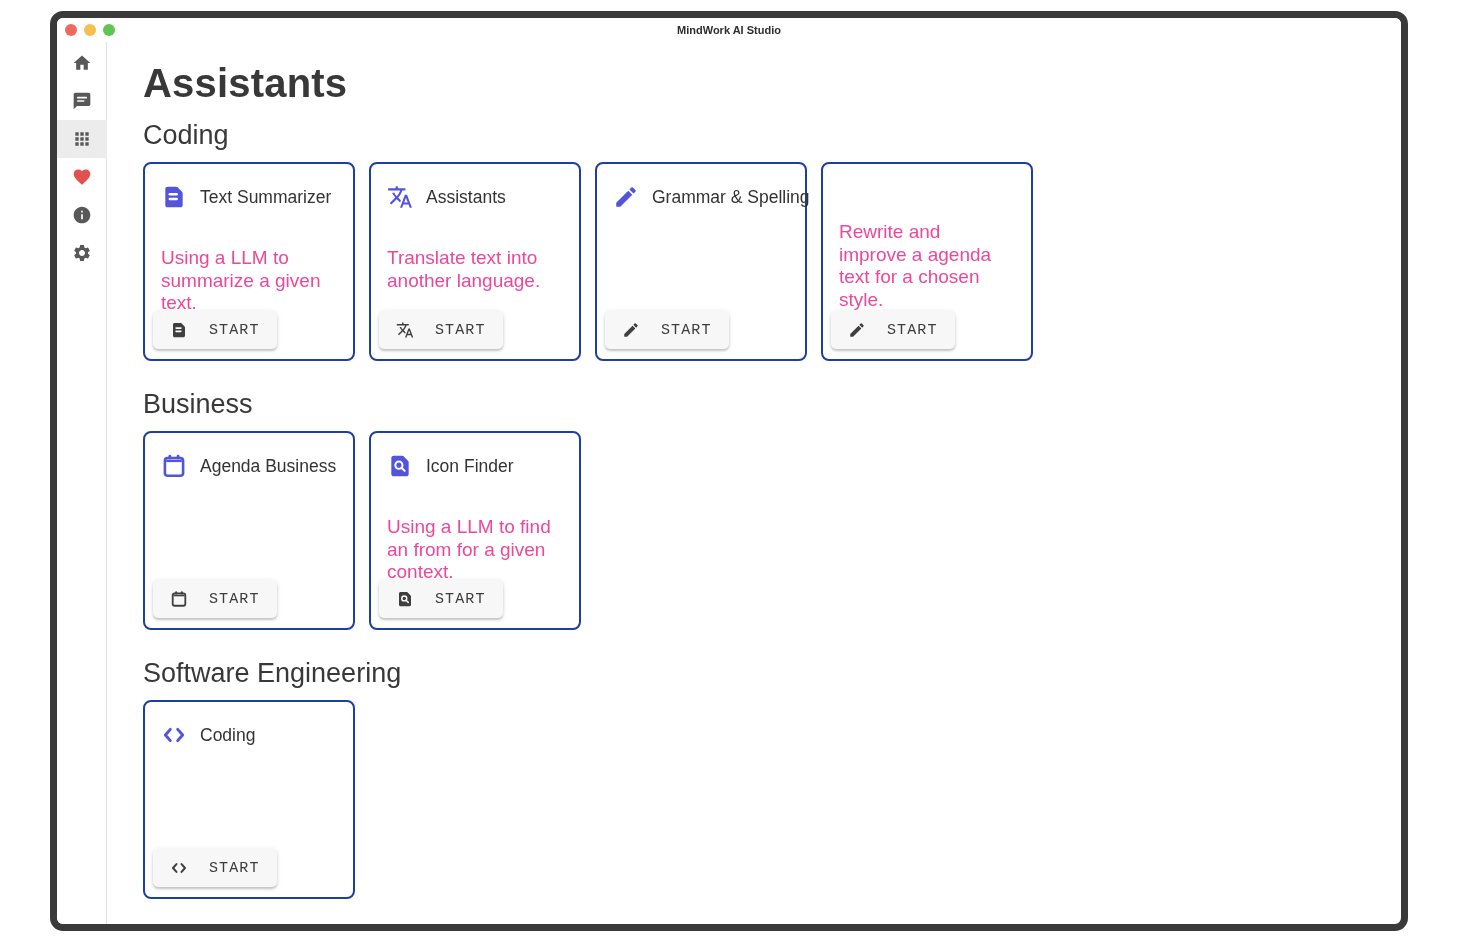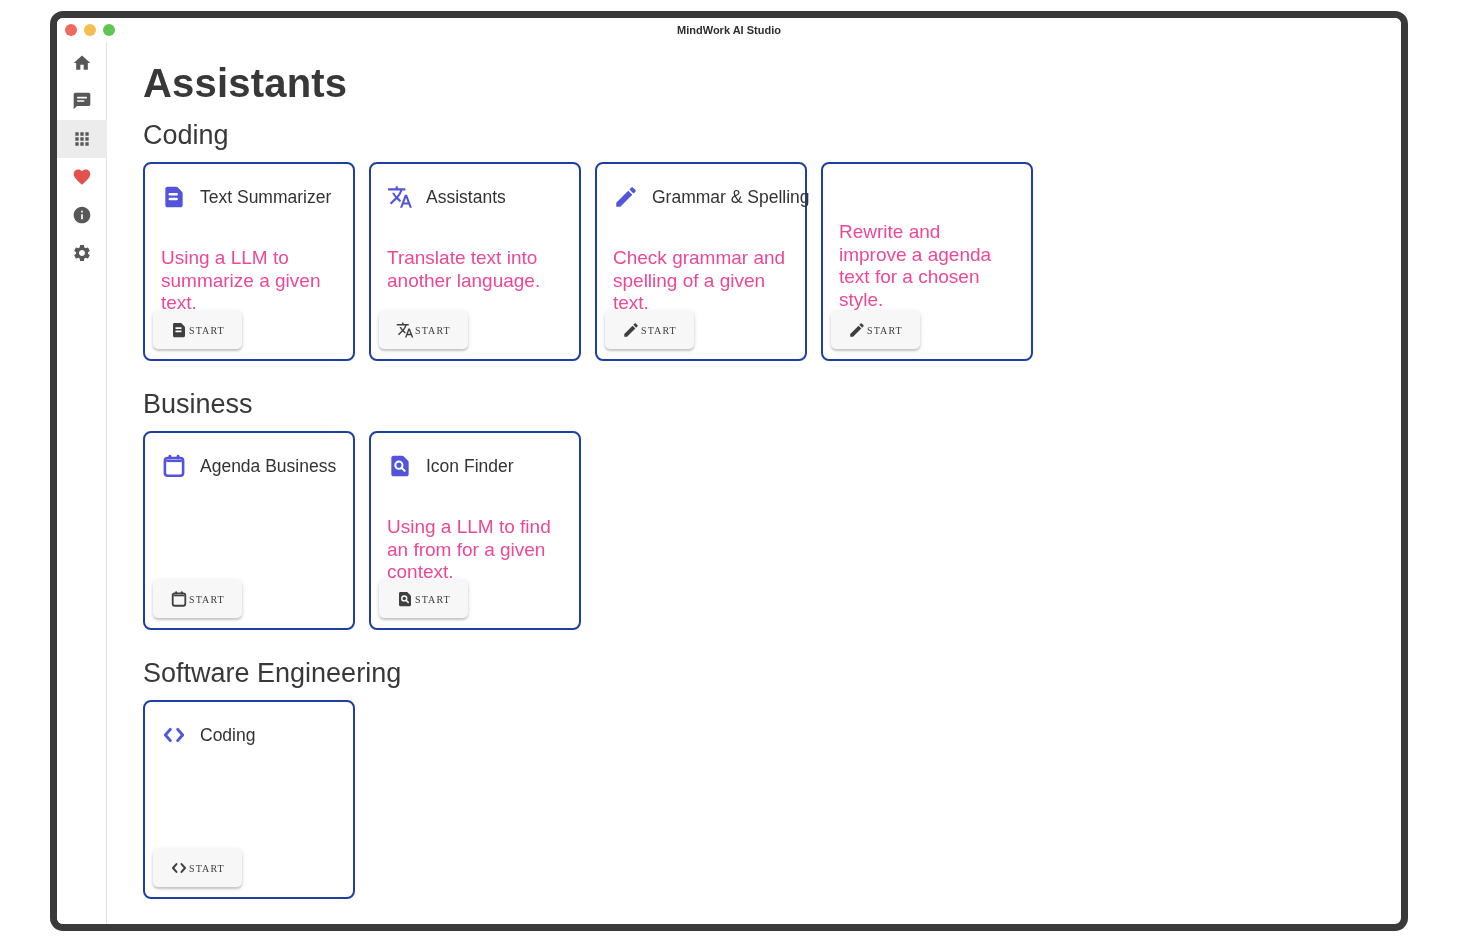--- a/index.html
+++ b/index.html
@@ -32,24 +32,24 @@
     width:212px; height:199px; background:#fff; position:relative;
     border:2px solid var(--card-border,#1e3fa2); border-radius:8px; padding:20px 16px 6px;
   }
   .card-header { display:flex; align-items:center; gap:13px; }
   .card-header svg { width:26px; height:26px; flex:0 0 26px; fill:var(--primary,#5254db); color:var(--primary,#5254db); }
   .card-title { font-size:17.5px; font-weight:500; color:#333; white-space:nowrap; }
   .card-desc { margin-top:37px; font-size:19px; line-height:22.5px; color:#ec4899; padding-right:2px; }
 
   .start-btn {
     position:absolute; left:8px; bottom:10px; height:38px; padding:0 17px;
-    display:inline-flex; align-items:center; gap:1px;
+    display:inline-flex; align-items:center; gap:21px;
     background:#f7f7f7; border:none; border-radius:5px;
     box-shadow:0 2px 2px rgba(0,0,0,.16), 0 1px 5px rgba(0,0,0,.13);
-    font-family:Liberation Serif, serif; font-size:10px; font-weight:500; letter-spacing:1.1px; color:#3d3d3d; cursor:pointer;
+    font-family:Liberation Mono, monospace; font-size:15px; font-weight:500; letter-spacing:1.1px; color:#3d3d3d; cursor:pointer;
   }
   .start-btn svg { width:18px; height:18px; fill:#3f3f3f; color:#3f3f3f; }
 </style>
 </head>
 <body>
 
 <div class="window">
   <div class="titlebar">
     <div class="traffic">
       <span class="dot red"></span>
@@ -133,21 +133,20 @@
                   <span>START</span>
                 </button>
               </div>
               <div class="card">
                 <div class="card-header">
                   <svg viewBox="0 0 24 24" class="card-icon">
                     <path d="M3 17.25V21h3.75L17.81 9.94l-3.75-3.75L3 17.25zM20.71 7.04c.39-.39.39-1.02 0-1.41l-2.34-2.34c-.39-.39-1.02-.39-1.41 0l-1.83 1.83 3.75 3.75 1.83-1.83z"></path>
                   </svg>
                   <div class="card-title">Grammar &amp; Spelling</div>
                 </div>
-                <div class="card-desc">Check grammar and spelling of a given text.</div>
                 <button class="start-btn">
                   <svg viewBox="0 0 24 24" class="btn-icon">
                     <path d="M3 17.25V21h3.75L17.81 9.94l-3.75-3.75L3 17.25zM20.71 7.04c.39-.39.39-1.02 0-1.41l-2.34-2.34c-.39-.39-1.02-.39-1.41 0l-1.83 1.83 3.75 3.75 1.83-1.83z"></path>
                   </svg>
                   <span>START</span>
                 </button>
               </div>
               <div class="card">
                 <div class="card-desc">Rewrite and improve a agenda text for a chosen style.</div>
                 <button class="start-btn">

